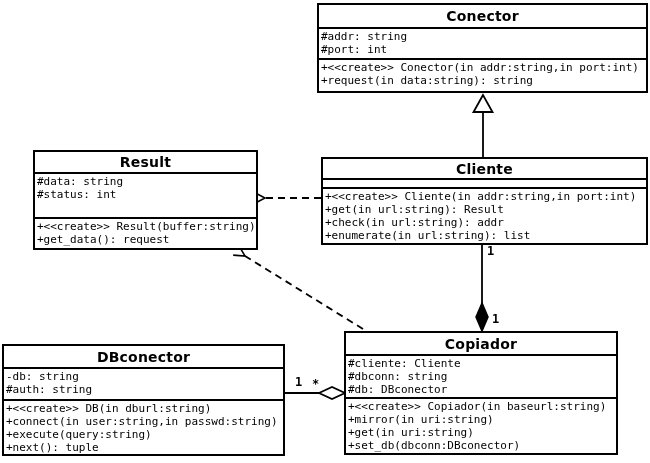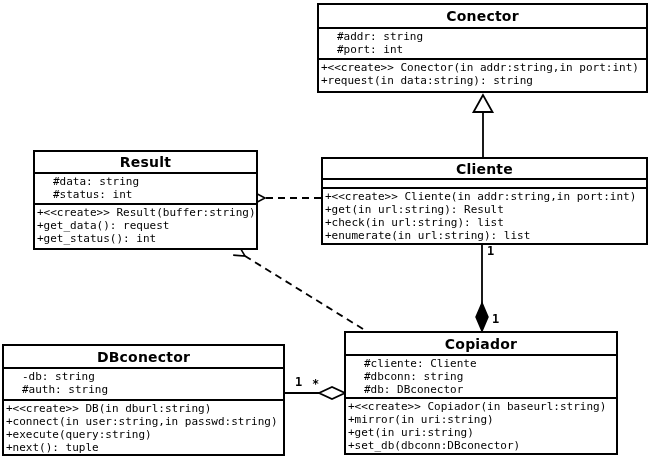--- a/index.html
+++ b/index.html
@@ -2,21 +2,21 @@
 <html><head>
 <meta charset="utf-8">
 <style>
   *{margin:0;padding:0;box-sizing:border-box}
   html,body{width:650px;height:463px;background:#fff;overflow:hidden}
   body{font-family:"DejaVu Sans Mono","Liberation Mono",monospace;color:#000}
   .canvas{position:absolute;left:0;top:0;width:650px;height:463px;background:#fff}
   .uml-class{position:absolute;border:2px solid #000;background:#fff;display:flex;flex-direction:column}
   .cls-title{flex:0 0 auto;border-bottom:2px solid #000;display:flex;align-items:center;justify-content:center;
              font-family:"DejaVu Sans","Liberation Sans",sans-serif;font-weight:bold;font-size:14px;letter-spacing:.2px}
-  .cls-attrs{flex:0 0 auto;border-bottom:2px solid #000;padding:1px 18px;overflow:hidden}
+  .cls-attrs{flex:0 0 auto;border-bottom:2px solid #000;padding:1px 2px;overflow:hidden}
   .cls-methods{flex:1 1 auto;padding:1px 2px;overflow:hidden}
   .row{font-size:11px;line-height:13px;white-space:pre}
   svg.connectors{position:absolute;left:0;top:0;pointer-events:none}
   .mult{position:absolute;font-size:12px;line-height:12px;font-weight:bold}
 </style>
 </head>
 <body>
 
 <div class="canvas">
 
@@ -63,28 +63,28 @@
       <div class="row">+request(in data:string): string</div>
     </div>
   </div>
 
   <div class="uml-class" style="left:321px;top:157px;width:327px;height:88px">
     <div class="cls-title" style="height:21px">Cliente</div>
     <div class="cls-attrs" style="height:9px"></div>
     <div class="cls-methods">
       <div class="row">+&lt;&lt;create&gt;&gt; Cliente(in addr:string,in port:int)</div>
       <div class="row">+get(in url:string): Result</div>
-      <div class="row">+check(in url:string): list</div>
+      <div class="row">+check(in url:string): addr</div>
       <div class="row">+enumerate(in url:string): list</div>
     </div>
   </div>
 
   <div class="uml-class" style="left:33px;top:150px;width:225px;height:100px">
     <div class="cls-title" style="height:22px">Result</div>
-    <div class="cls-attrs" style="height:31px">
+    <div class="cls-attrs" style="height:45px">
       <div class="row">#data: string</div>
       <div class="row">#status: int</div>
     </div>
     <div class="cls-methods">
       <div class="row">+&lt;&lt;create&gt;&gt; Result(buffer:string)</div>
       <div class="row">+get_data(): request</div>
       <div class="row">+get_status(): int</div>
     </div>
   </div>
 

